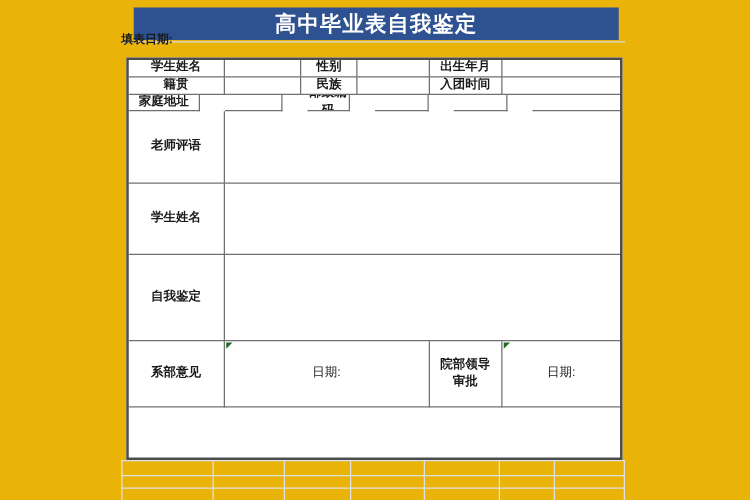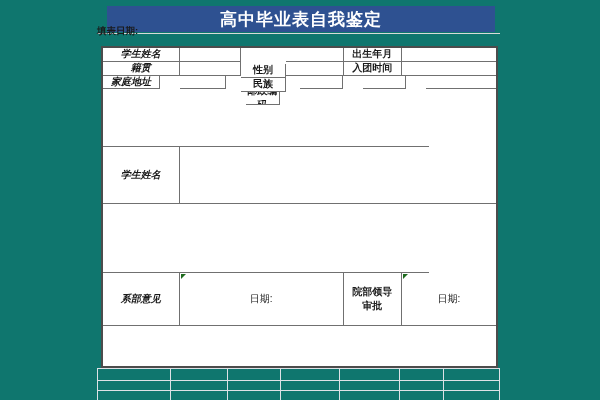--- a/index.html
+++ b/index.html
@@ -6,42 +6,42 @@
     --title-bg:#2e5191;
     --title-text:#ffffff;
     --border-outer:#4c4c4c;
     --border-inner:#707070;
     --grid-faint:#dde1e6;
     --marker-green:#1e6b1e;
     --text:#1a1a1a;
   }
   html,body{margin:0;padding:0;background:#ffffff;}
   .stage{
-    position:relative;width:600px;height:400px;background:#0f766e;overflow:hidden;
+    position:relative;width:600px;height:400px;background:#eab308;overflow:hidden;
     font-family:"Liberation Sans","DejaVu Sans",sans-serif;color:var(--text);
   }
   .title-bar{
     position:absolute;left:107px;top:6px;width:388px;height:26px;
     background:var(--title-bg);display:flex;align-items:center;justify-content:center;
   }
   .title-bar span{color:var(--title-text);font-size:17px;font-weight:700;letter-spacing:1px;}
   .sep-line{position:absolute;left:97px;top:33px;width:403px;height:1px;background:#d9d9d9;}
   .fill-date{position:absolute;left:97px;top:25px;font-size:9.5px;font-weight:600;}
   .form-table{
     position:absolute;left:101px;top:46px;width:393px;height:318px;
     border:2px solid var(--border-outer);background:#ffffff;
   }
   .row{display:flex;}
   .cell{
     box-sizing:border-box;border-right:1px solid var(--border-inner);border-bottom:1px solid var(--border-inner);
     display:flex;align-items:center;justify-content:center;text-align:center;
     font-size:10px;font-weight:600;line-height:1.45;position:relative;overflow:hidden;
   }
   .val{font-weight:400;}
-  .w1{width:79px;font-style:italic;} .w2{width:63px;} .w3{width:47px;margin-top:16px;} .w4{width:59px;} .w5{width:60px;}
+  .w1{width:79px;} .w2{width:63px;} .w3{width:47px;} .w4{width:59px;} .w5{width:60px;}
   .w6{width:97px;border-right:none;}
   .w234{width:169px;} .w23456{width:326px;border-right:none;}
   .h14{height:14px;} .h13{height:13px;gap:20px;}
   .h58{height:58px;} .h57{height:57px;} .h69{height:69px;} .h53{height:53px;}
   .h26{height:26px;border-bottom:none;}
   .h53 .cell, .row.approval .cell{height:53px;}
   .marker{
     position:absolute;left:1px;top:1px;width:0;height:0;
     border-top:5px solid var(--marker-green);border-right:5px solid transparent;
   }
@@ -85,29 +85,31 @@
     <div class="row h13">
       <div class="cell w1 h13">家庭地址</div>
       <div class="cell w2 h13 val"></div>
       <div class="cell w3 h13">邮政编码</div>
       <div class="cell w4 h13 val"></div>
       <div class="cell w5 h13 val"></div>
       <div class="cell w6 h13 val"></div>
     </div>
 
     <div class="row">
+      <div class="cell w1 h58">老师评语</div>
       <div class="cell w23456 h58 val"></div>
     </div>
 
     <div class="row">
       <div class="cell w1 h57">学生姓名</div>
       <div class="cell w23456 h57 val"></div>
     </div>
 
     <div class="row">
+      <div class="cell w1 h69">自我鉴定</div>
       <div class="cell w23456 h69 val"></div>
     </div>
 
     <div class="row approval">
       <div class="cell w1 h53">系部意见</div>
       <div class="cell w234 h53 val">
         <i class="marker"></i>
         <span>日期:</span>
       </div>
       <div class="cell w5 h53">

